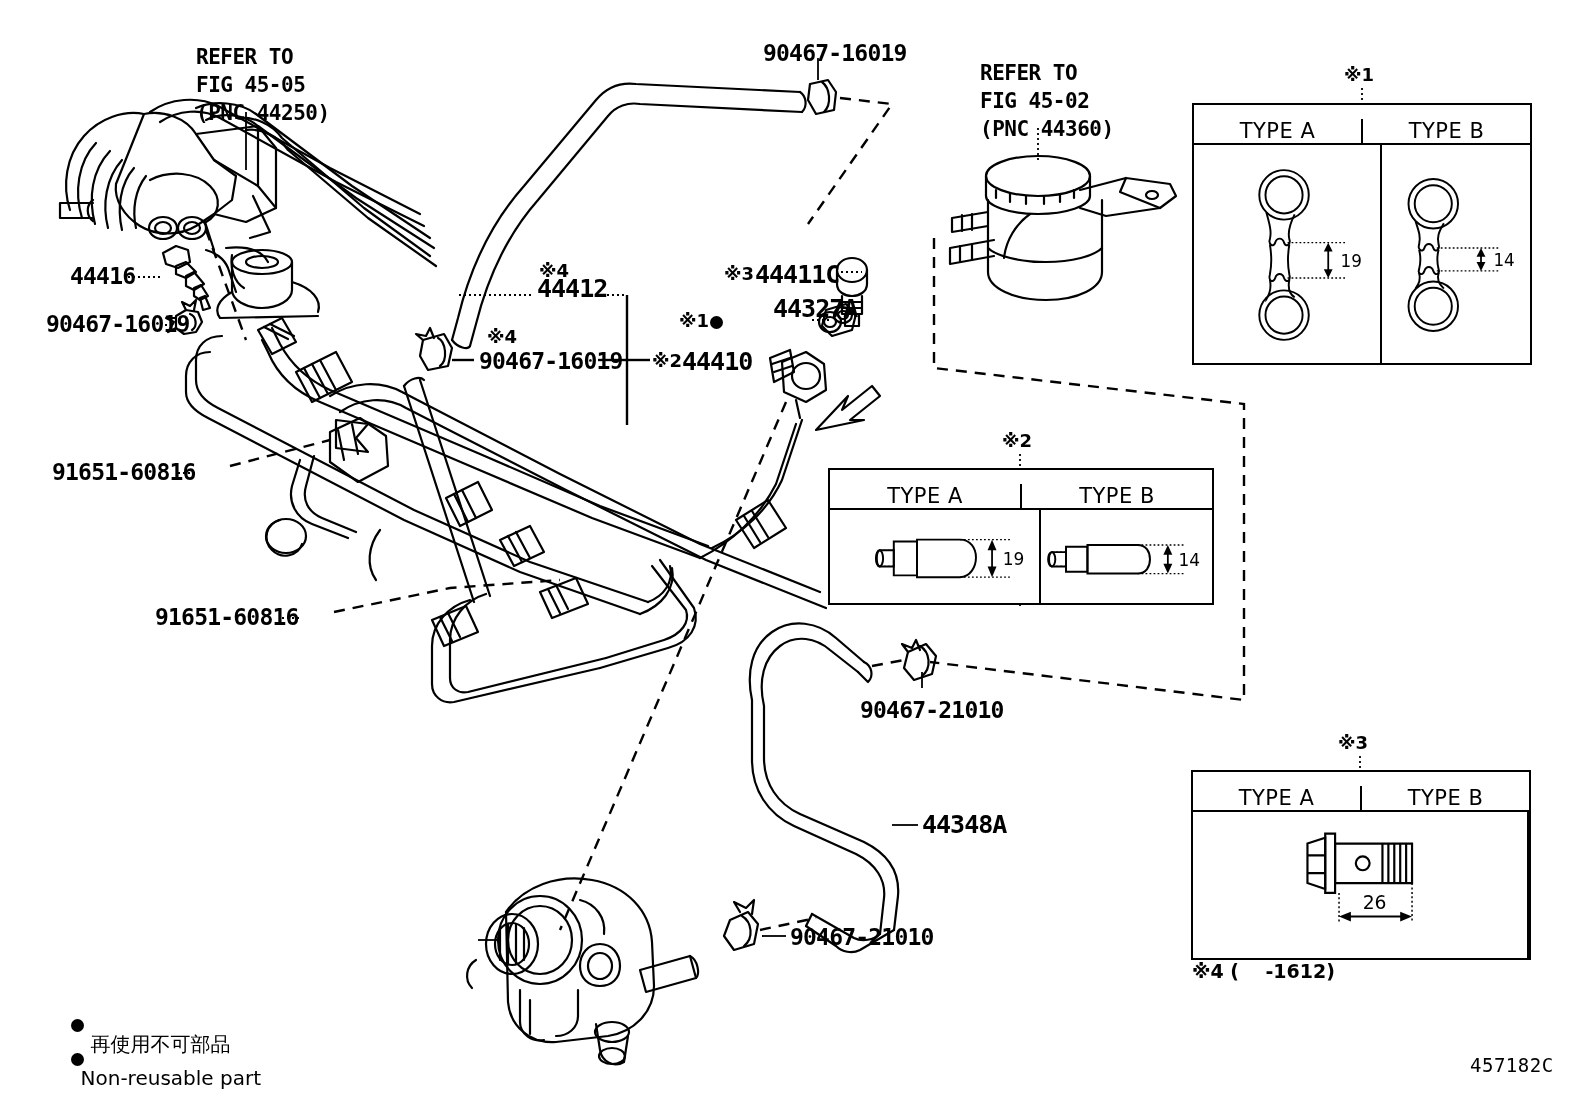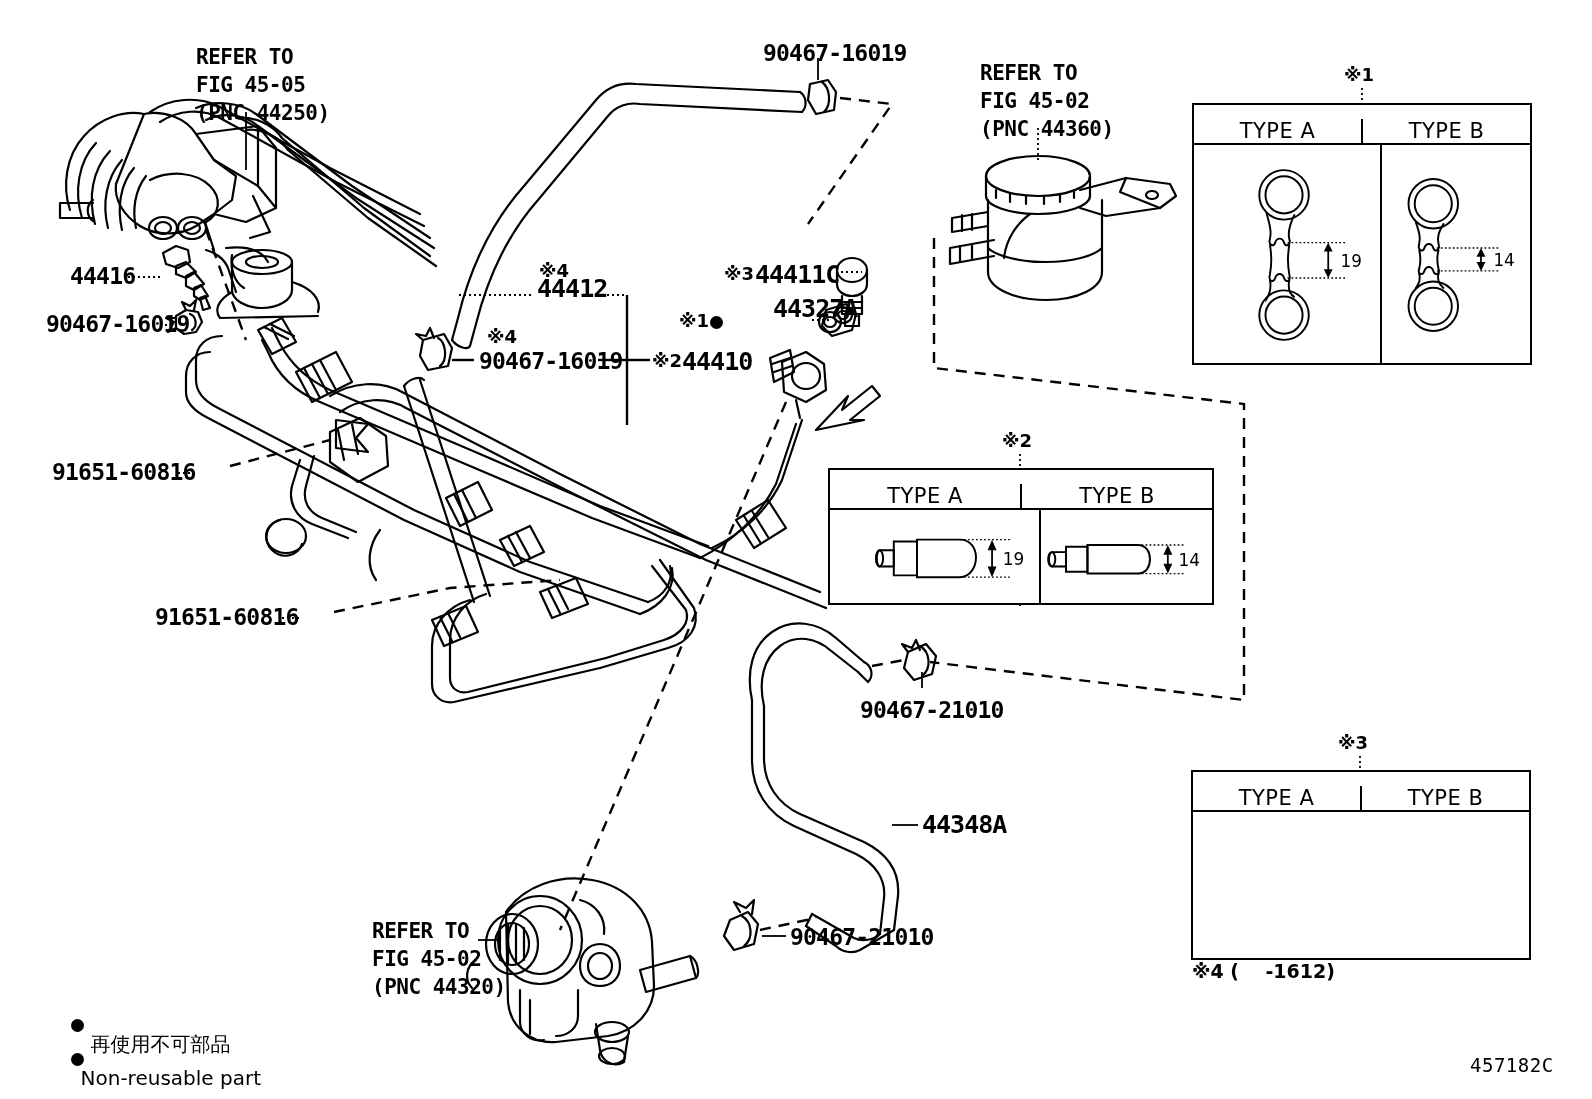--- a/index.html
+++ b/index.html
@@ -356,23 +356,20 @@
   <div class="lbl pn-big" style="left:755px;top:262px;">44411C</div>
 
   <div class="lbl kome" style="left:679px;top:312px;">※1</div>
   <div class="lbl" style="left:710px;top:314px;"><span class="dot"></span></div>
   <div class="lbl pn-big" style="left:732px;top:296px;margin-left:41px;">44327A</div>
 
   <div class="lbl pn" style="left:860px;top:698px;">90467-21010</div>
   <div class="lbl pn-big" style="left:922px;top:812px;">44348A</div>
   <div class="lbl pn" style="left:790px;top:925px;">90467-21010</div>
 
-  <div class="lbl refer" style="left:372px;top:918px;"><span>REFER TO</span>
-<span>FIG 45-02</span>
-<span>(PNC 44320)</span></div>
 
   <div class="lbl kome" style="left:1344px;top:66px;">※1</div>
   <div class="tbl" style="left:1192px;top:103px;width:340px;height:262px;">
     <div class="hdr">
       <div class="typelbl">TYPE A</div>
       <div class="typelbl">TYPE B</div>
     </div>
     <div class="body">
       <div>
         <svg viewBox="0 0 168 220" style="position:absolute;left:0;top:0;width:100%;height:100%;">
@@ -463,20 +460,38 @@
     </div>
   </div>
 
   <div class="lbl kome" style="left:1338px;top:734px;">※3</div>
   <div class="tbl" style="left:1191px;top:770px;width:340px;height:190px;">
     <div class="hdr">
       <div class="typelbl">TYPE A</div>
       <div class="typelbl">TYPE B</div>
     </div>
     <div class="body">
+      <div>
+        <svg viewBox="0 0 168 150" style="position:absolute;left:0;top:0;width:100%;height:100%;">
+          <g fill="none" stroke="#000" stroke-width="2.2">
+            <path d="M12 32 L30 26 L30 78 L12 72 Z"></path>
+            <path d="M12 44 L30 44 M12 62 L30 62"></path>
+            <path d="M30 22 L40 22 L40 82 L30 82 Z"></path>
+            <path d="M40 32 L118 32 L118 72 L40 72 Z"></path>
+            <circle cx="68" cy="52" r="7"></circle>
+            <path d="M88 32 L88 72 M94 32 L94 72 M100 32 L100 72 M106 32 L106 72 M112 32 L112 72"></path>
+            <path d="M44 82 L44 112" stroke-dasharray="2,2.5" stroke-width="1.5"></path>
+            <path d="M118 72 L118 112" stroke-dasharray="2,2.5" stroke-width="1.5"></path>
+            <path d="M48 106 L114 106" stroke-width="2"></path>
+          </g>
+          <path d="M44 106 L56 101 L56 111 Z" fill="#000"></path>
+          <path d="M118 106 L106 101 L106 111 Z" fill="#000"></path>
+          <text x="68" y="98" class="dim" font-size="19" fill="#000">26</text>
+        </svg>
+      </div>
     </div>
   </div>
 
   <div class="lbl kome" style="left:1192px;top:962px;font-size:19px;">※4 (    -1612)</div>
 
   <div class="lbl" style="left:32px;top:1000px;">
     <span class="dot"></span>
     <span class="legend jp" style="margin-left:20px;">再使用不可部品</span>
   </div>
   <div class="lbl" style="left:32px;top:1034px;">

